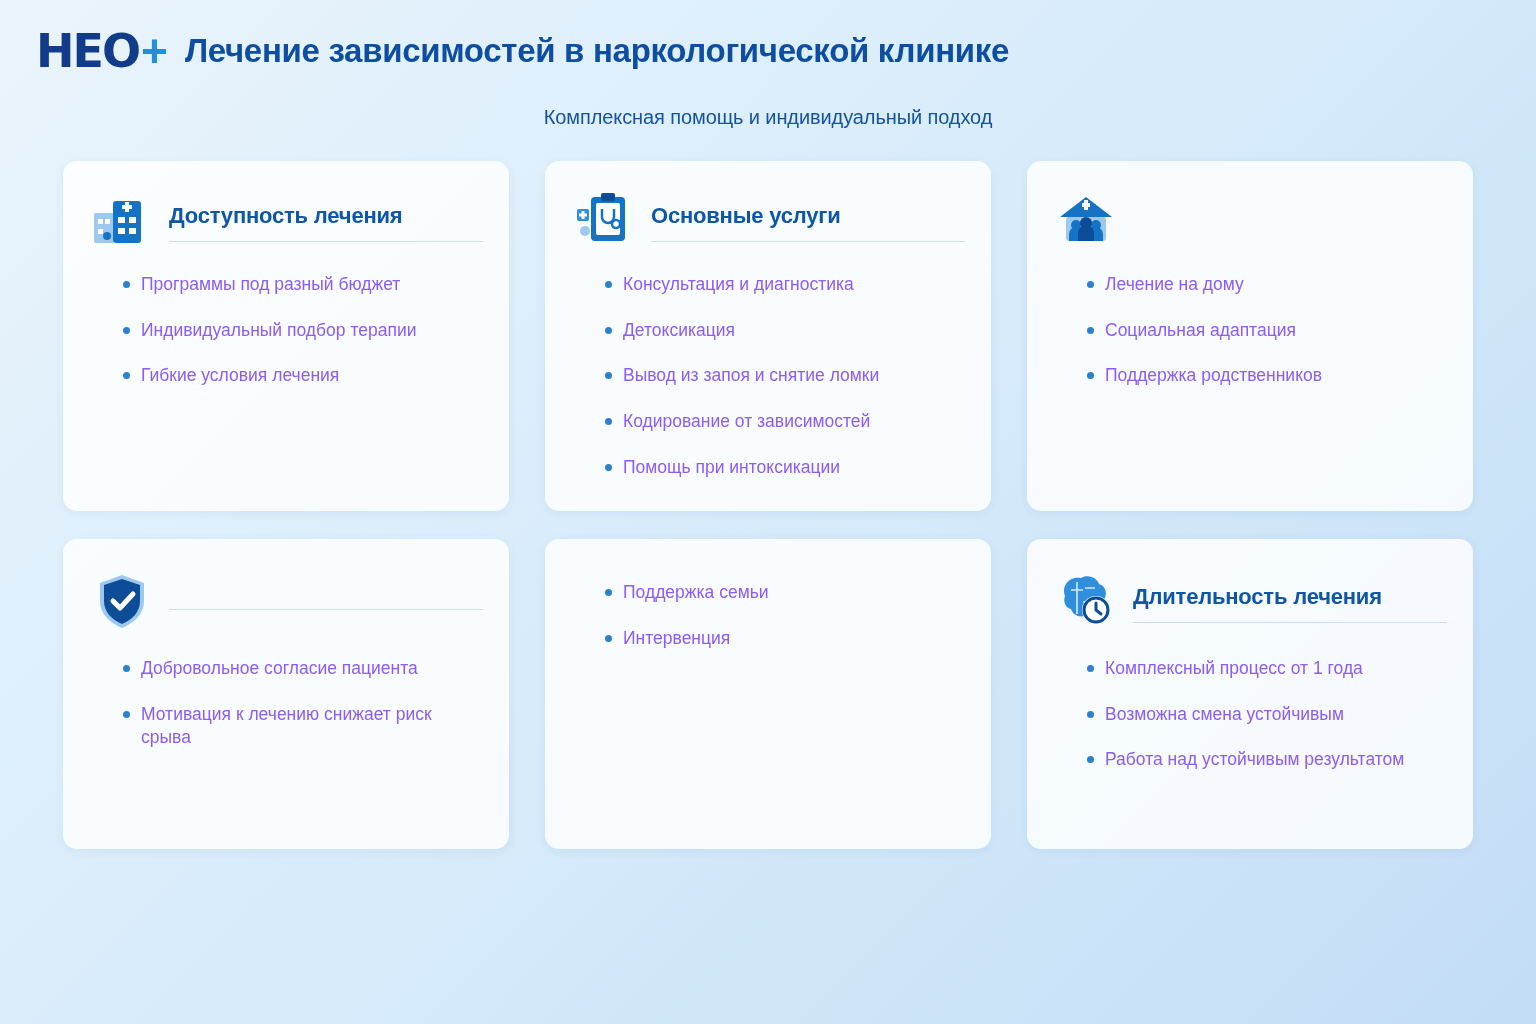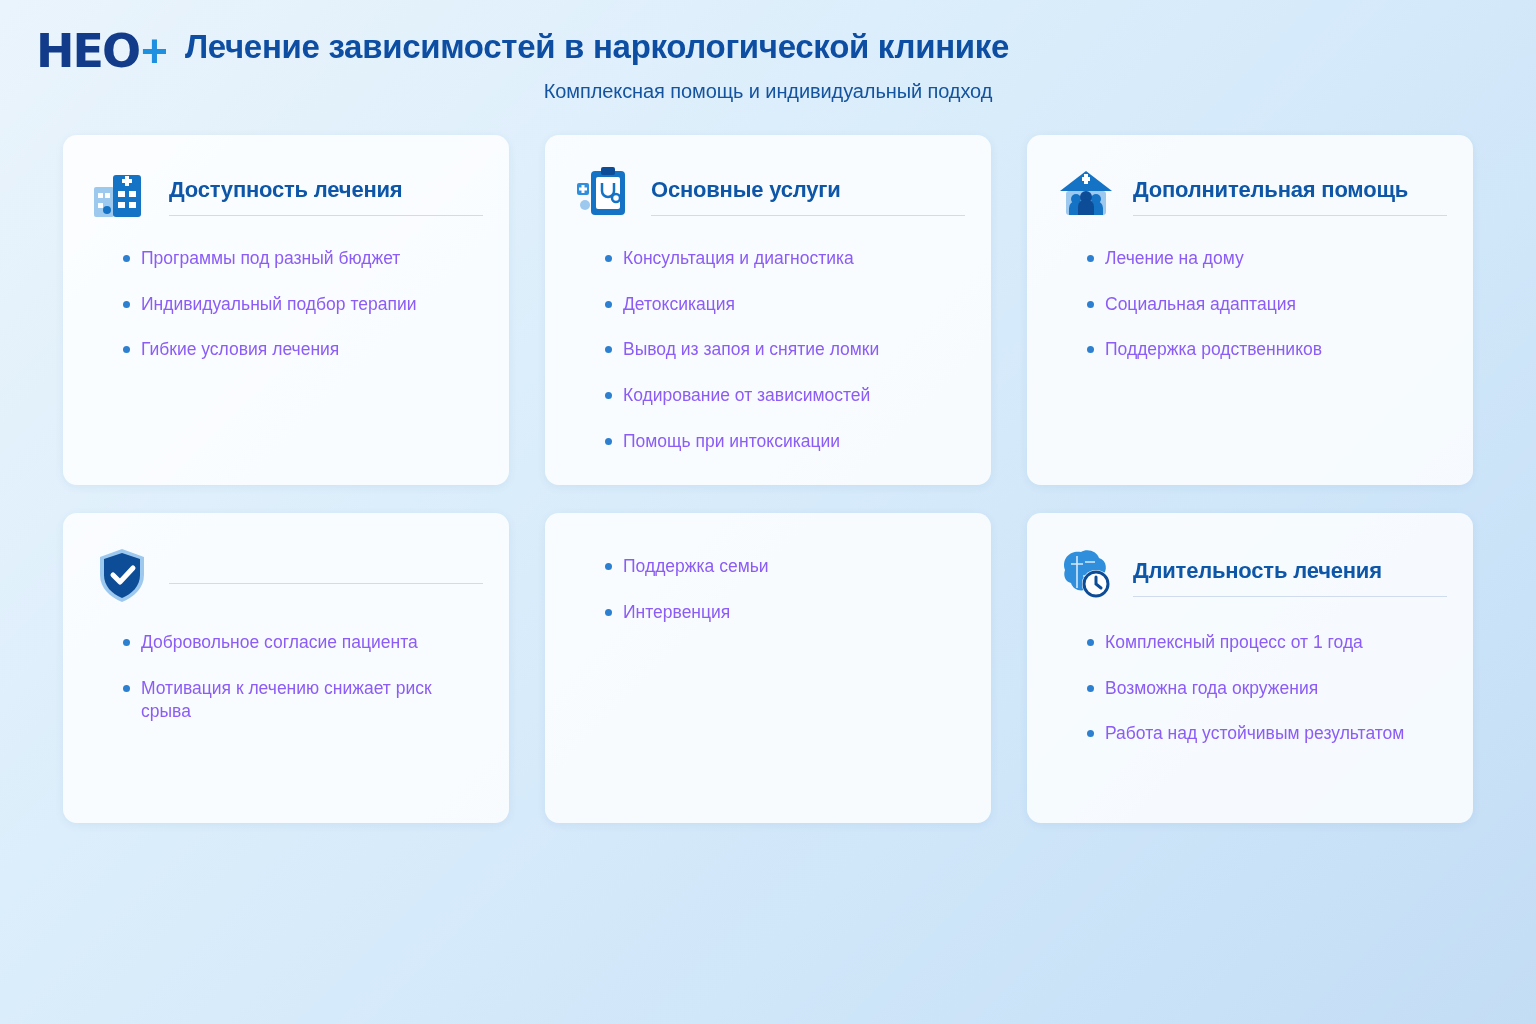--- a/index.html
+++ b/index.html
@@ -17,20 +17,21 @@
   .page {
     position: relative;
     width: 1536px;
     height: 1024px;
     box-sizing: border-box;
     padding: 0;
   }
   
   .header {
     display: flex;
+    align-items: center;
     gap: 18px;
     padding: 28px 0 0 36px;
   }
   .logo {
     display: flex;
     align-items: center;
     font-size: 46px;
     font-weight: bold;
     letter-spacing: -1px;
     line-height: 1;
@@ -51,21 +52,21 @@
   .title {
     font-size: 33px;
     font-weight: bold;
     color: #0d4ea3;
     letter-spacing: -0.3px;
   }
   .subtitle {
     text-align: center;
     color: #13539f;
     font-size: 20px;
-    margin-top: 6px;
+    margin-top: 32px;
     letter-spacing: -0.1px;
   }
   
   .grid {
     margin: 32px auto 14px auto;
     width: 1410px;
     display: grid;
     grid-template-columns: repeat(3, 446px);
     grid-template-rows: 350px 310px;
     column-gap: 36px;
@@ -220,24 +221,20 @@
             <rect x="27" y="12" width="8" height="4" fill="#ffffff"></rect>
             <rect x="29" y="9" width="4" height="10" fill="#ffffff"></rect>
             <circle cx="21" cy="34" r="5" fill="#1573c6"></circle>
             <circle cx="41" cy="34" r="5" fill="#1573c6"></circle>
             <circle cx="31" cy="32" r="6" fill="#0d4c96"></circle>
             <path d="M14 50 v-7 a7 7 0 0 1 14 0 v7 Z" fill="#1573c6"></path>
             <path d="M34 50 v-7 a7 7 0 0 1 14 0 v7 Z" fill="#1573c6"></path>
             <path d="M23 50 v-8 a8 8 0 0 1 16 0 v8 Z" fill="#0d4c96"></path>
           </svg>
         </div>
-        <div class="card-title-wrap">
-          <div class="card-title">Дополнительная помощь</div>
-          <div class="card-rule"></div>
-        </div>
       </div>
       <ul class="items">
         <li>Лечение на дому</li>
         <li>Социальная адаптация</li>
         <li>Поддержка родственников</li>
       </ul>
     </div>
 
     <div class="card row2">
       <div class="card-head">
@@ -276,19 +273,19 @@
             <path d="M41 31 v7 l5 4" stroke="#0d4c96" stroke-width="3" fill="none" stroke-linecap="round"></path>
           </svg>
         </div>
         <div class="card-title-wrap">
           <div class="card-title">Длительность лечения</div>
           <div class="card-rule"></div>
         </div>
       </div>
       <ul class="items">
         <li>Комплексный процесс от 1 года</li>
-        <li>Возможна года окружения</li>
+        <li>Возможна смена устойчивым</li>
         <li>Работа над устойчивым результатом</li>
       </ul>
     </div>
 
   </div>
 </div>
 
 </body></html>

